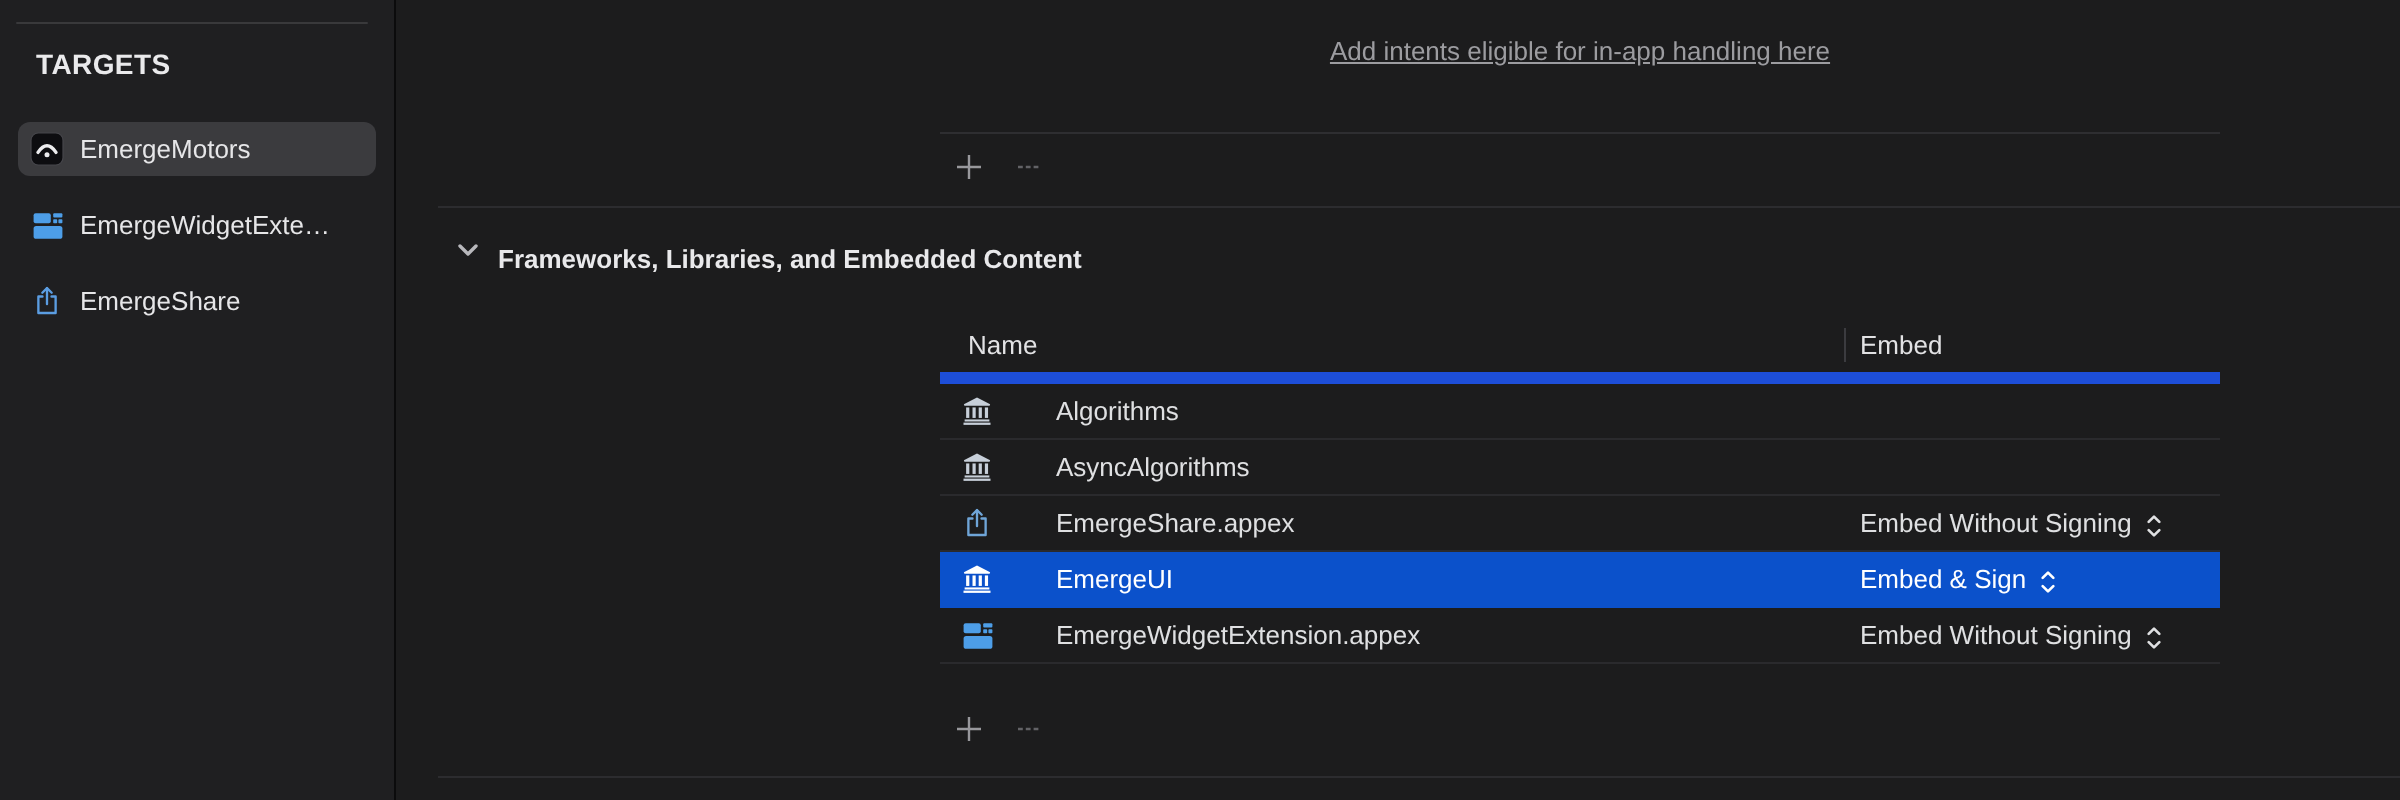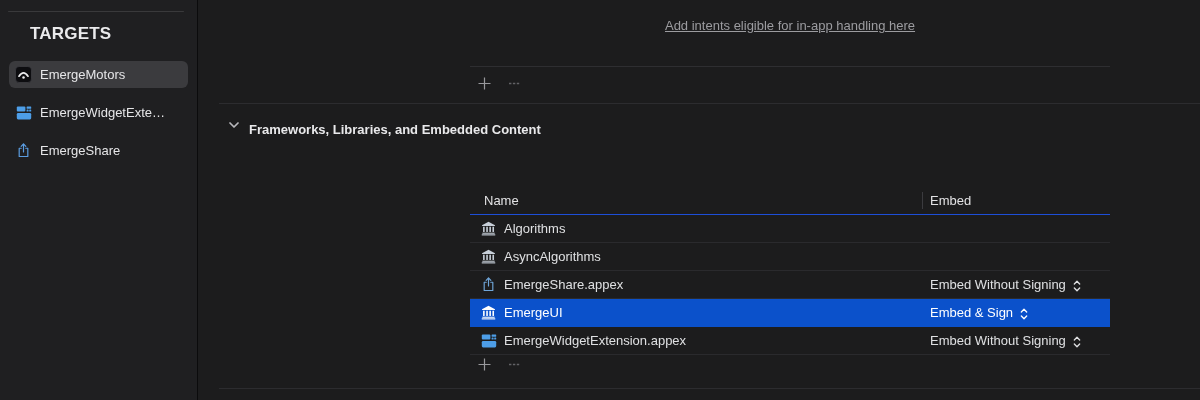--- a/index.html
+++ b/index.html
@@ -13,22 +13,22 @@
   
   .sidebar {
     position:absolute; left:0; top:0; width:198px; height:400px;
     background:#1f1f21; border-right:1px solid #0b0b0c; box-sizing:border-box;
   }
   .sidebar-topline {
     position:absolute; left:8px; width:176px; top:11px; height:1px;
     background:#39393b; border-radius:1px;
   }
   .sidebar-header {
-    position:absolute; left:30px; top:24px; font-weight:bold;
-    font-size:17px; color:#eaeaec; letter-spacing:.2px;
+    position:absolute; left:18px; top:24px; font-weight:bold;
+    font-size:14px; color:#eaeaec; letter-spacing:.2px;
   }
   .side-list { position:absolute; left:0; top:50px; width:100%; }
   .side-item {
     display:flex; align-items:center; height:27px; margin:11px 9px;
     padding:0 6px; border-radius:6px; gap:8px; cursor:default;
   }
   .side-item.selected { background:#3b3b3e; }
   .side-icon { width:17px; height:17px; display:flex; align-items:center; justify-content:center; flex:0 0 auto; }
   .side-label { white-space:nowrap; overflow:hidden; color:#e6e6e8; }
 
@@ -52,29 +52,29 @@
   .section-header {
     position:absolute; left:229px; top:122px; display:flex;
     align-items:flex-start; gap:10px; font-weight:bold; color:#e9e9eb;
   }
   .section-header .chev { color:#b8b8bc; display:flex; }
 
   
   .table { position:absolute; left:470px; top:159px; width:640px; }
   .thead {
     position:relative; height:27px; display:flex; align-items:center;
-    border-bottom:1px solid #1d4ed8; color:#e2e2e4;margin-top:28px;
+    border-bottom:6px solid #1d4ed8; color:#e2e2e4;
   }
   .th-name { padding-left:14px; }
   .col-div { position:absolute; left:452px; top:5px; height:17px; width:1px; background:#3b3b3f; }
   .th-embed { position:absolute; left:460px; }
 
   .trow {
     position:relative; height:27px; display:flex; align-items:center;
-    border-bottom:1px solid #2a2a2d; cursor:default;
+    border-bottom:1px solid #2a2a2d; cursor:default;gap:24px;
   }
   .trow.selected { background:var(--accent,#0b51cb); color:#ffffff; border-bottom-color:var(--accent,#0b51cb); }
   .row-icon { margin-left:10px; width:17px; display:flex; justify-content:center; flex:0 0 auto; }
   .row-name { margin-left:7px; white-space:nowrap; }
   .row-embed { position:absolute; left:460px; display:flex; align-items:flex-end; gap:7px; }
   .row-embed .ud { display:flex; }
 
   .icon-library { color:#c7cfd9; }
   .icon-share   { color:#6fa5d8; }
   .icon-widget  { color:#4d9ee8; }

